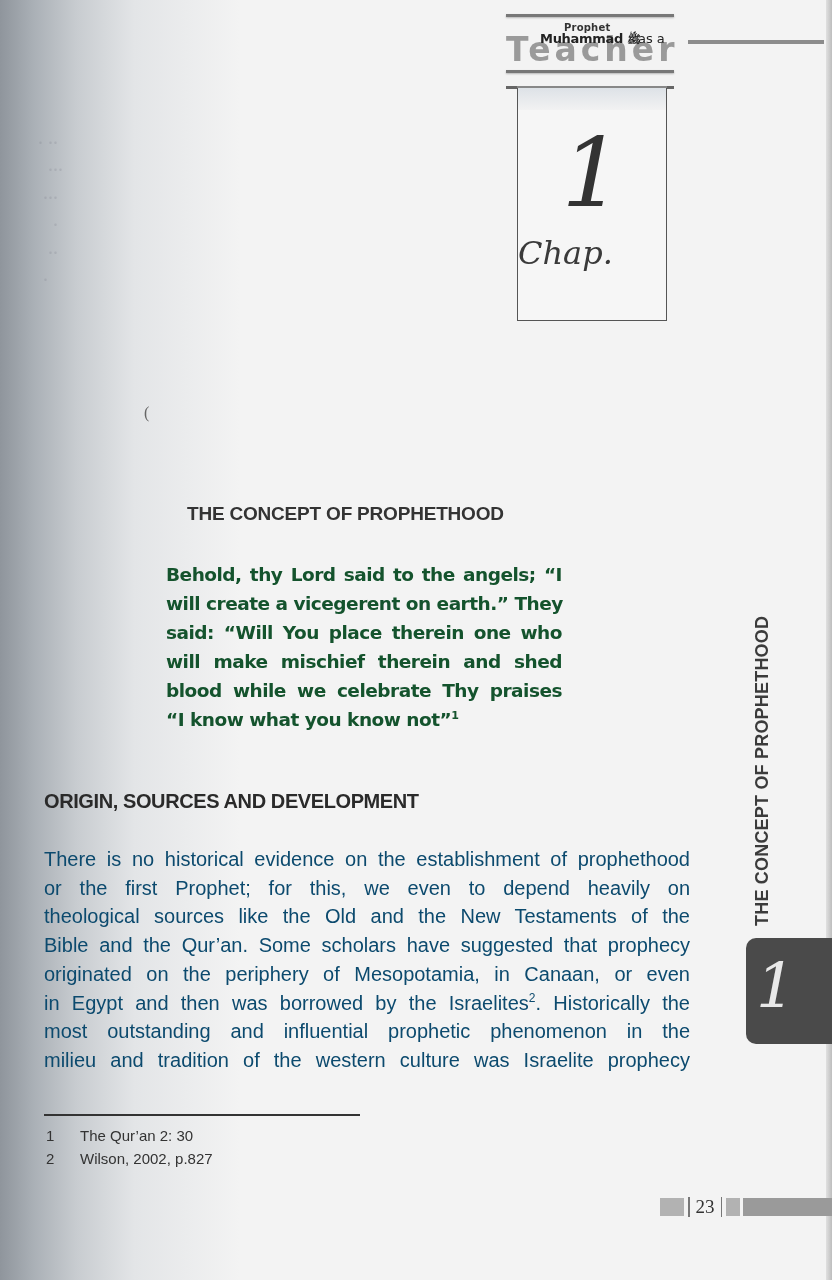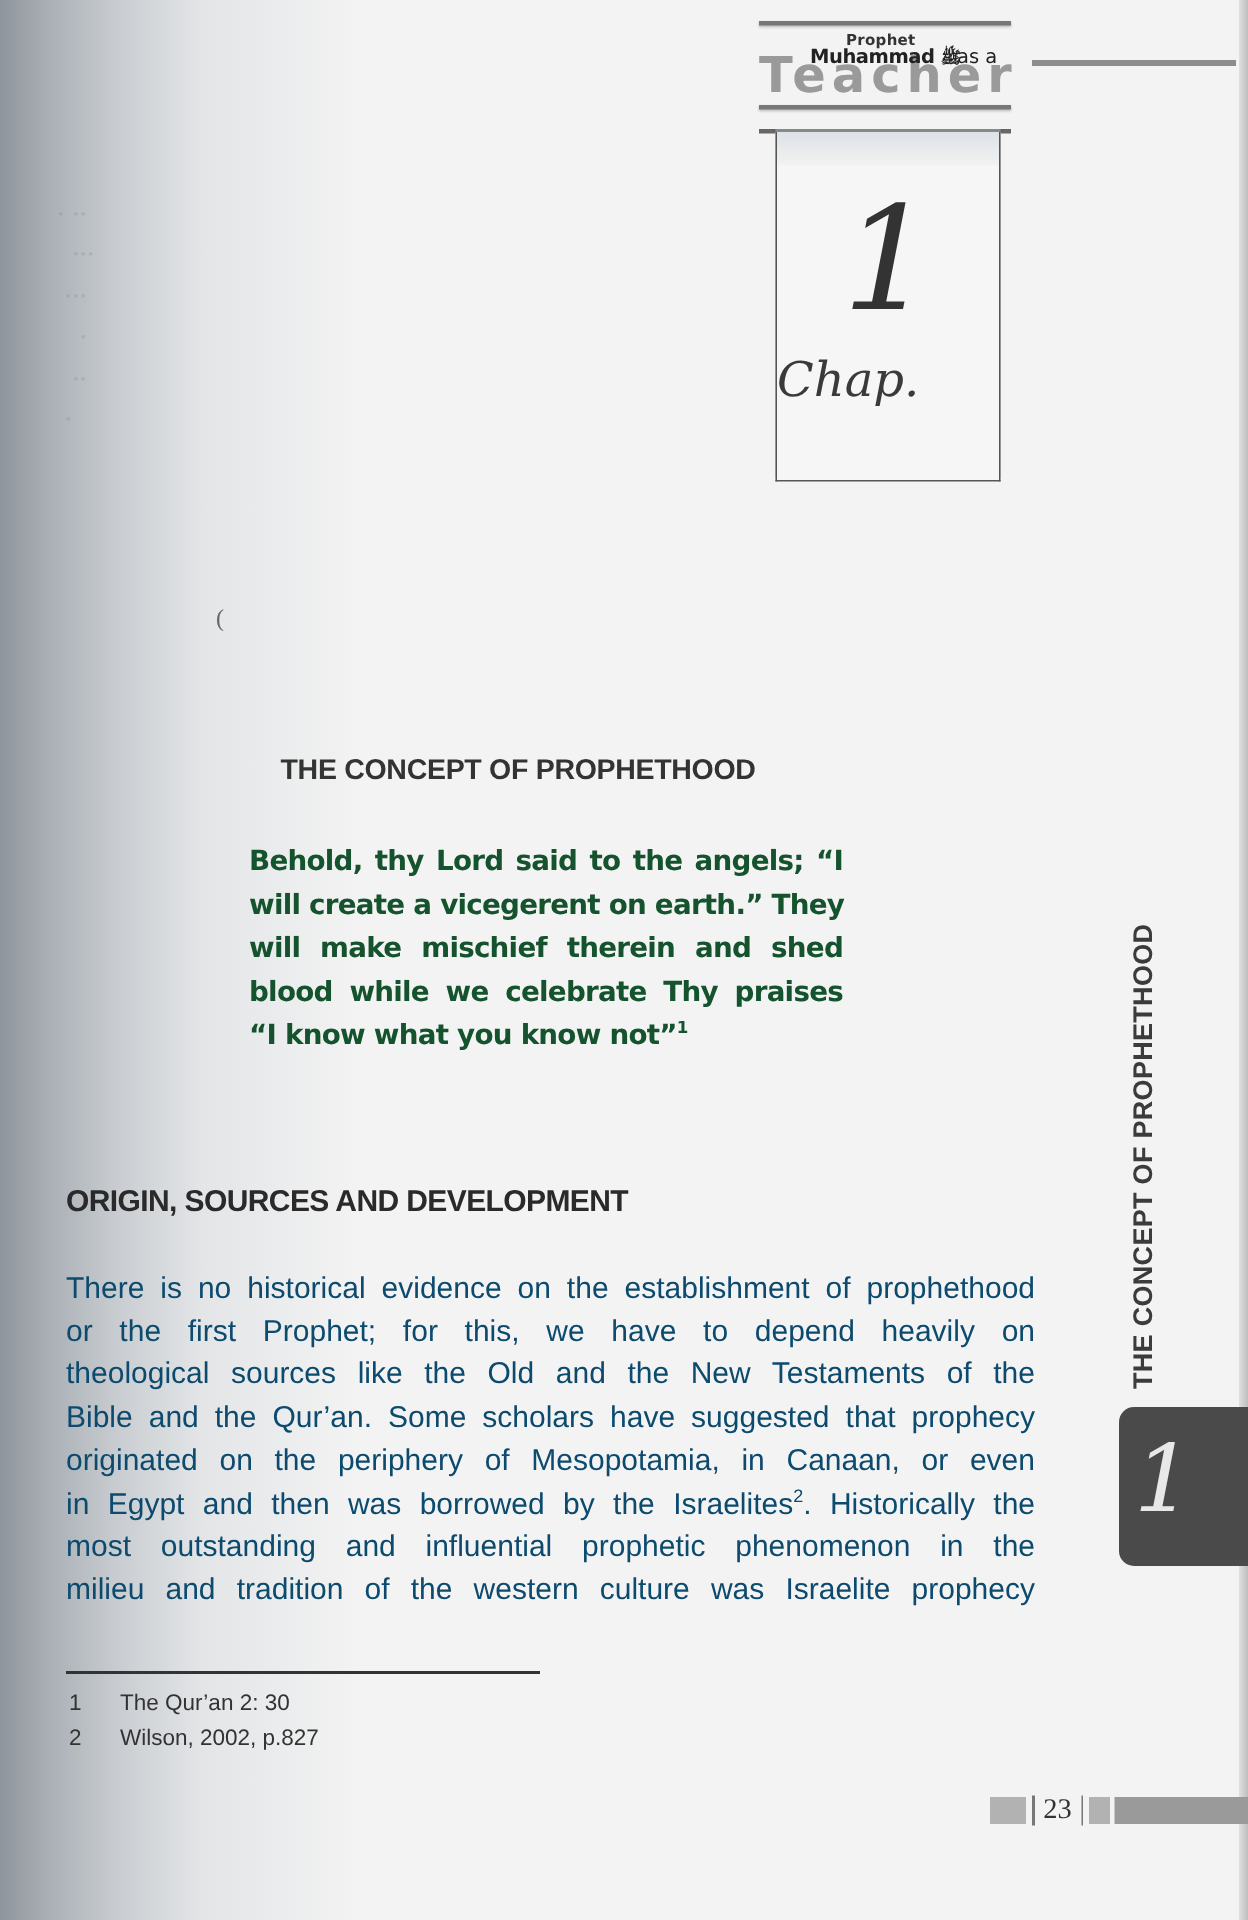--- a/index.html
+++ b/index.html
@@ -149,30 +149,31 @@
   <div class="chap-label">Chap.</div>
 </div>
 
 <div class="paren">(</div>
 
 <div class="section-title">THE CONCEPT OF PROPHETHOOD</div>
 
 <div class="quote">
   <span class="quote-line">Behold, thy Lord said to the angels; “I</span>
   <span class="quote-line">will create a vicegerent on earth.” They</span>
+  <span class="quote-line">said: “Will You place therein one who</span>
   <span class="quote-line">will make mischief therein and shed</span>
   <span class="quote-line">blood while we celebrate Thy praises</span>
   <span class="quote-line last"><span>“I know what you know not”</span><sup>1</sup></span>
 </div>
 
 <div class="h2">ORIGIN, SOURCES AND DEVELOPMENT</div>
 
 <div class="body-text">
   <span class="body-line">There is no historical evidence on the establishment of prophethood</span>
-  <span class="body-line">or the first Prophet; for this, we have to depend heavily on</span>
+  <span class="body-line">or the first Prophet; for this, we even to depend heavily on</span>
   <span class="body-line">theological sources like the Old and the New Testaments of the</span>
   <span class="body-line">Bible and the Qur’an. Some scholars have suggested that prophecy</span>
   <span class="body-line">originated on the periphery of Mesopotamia, in Canaan, or even</span>
   <span class="body-line"><span>in Egypt and then was borrowed by the Israelites</span><sup>2</sup><span>. Historically the</span></span>
   <span class="body-line">most outstanding and influential prophetic phenomenon in the</span>
   <span class="body-line">milieu and tradition of the western culture was Israelite prophecy</span>
 </div>
 
 <div class="fn-rule"></div>
 <div class="footnotes">

